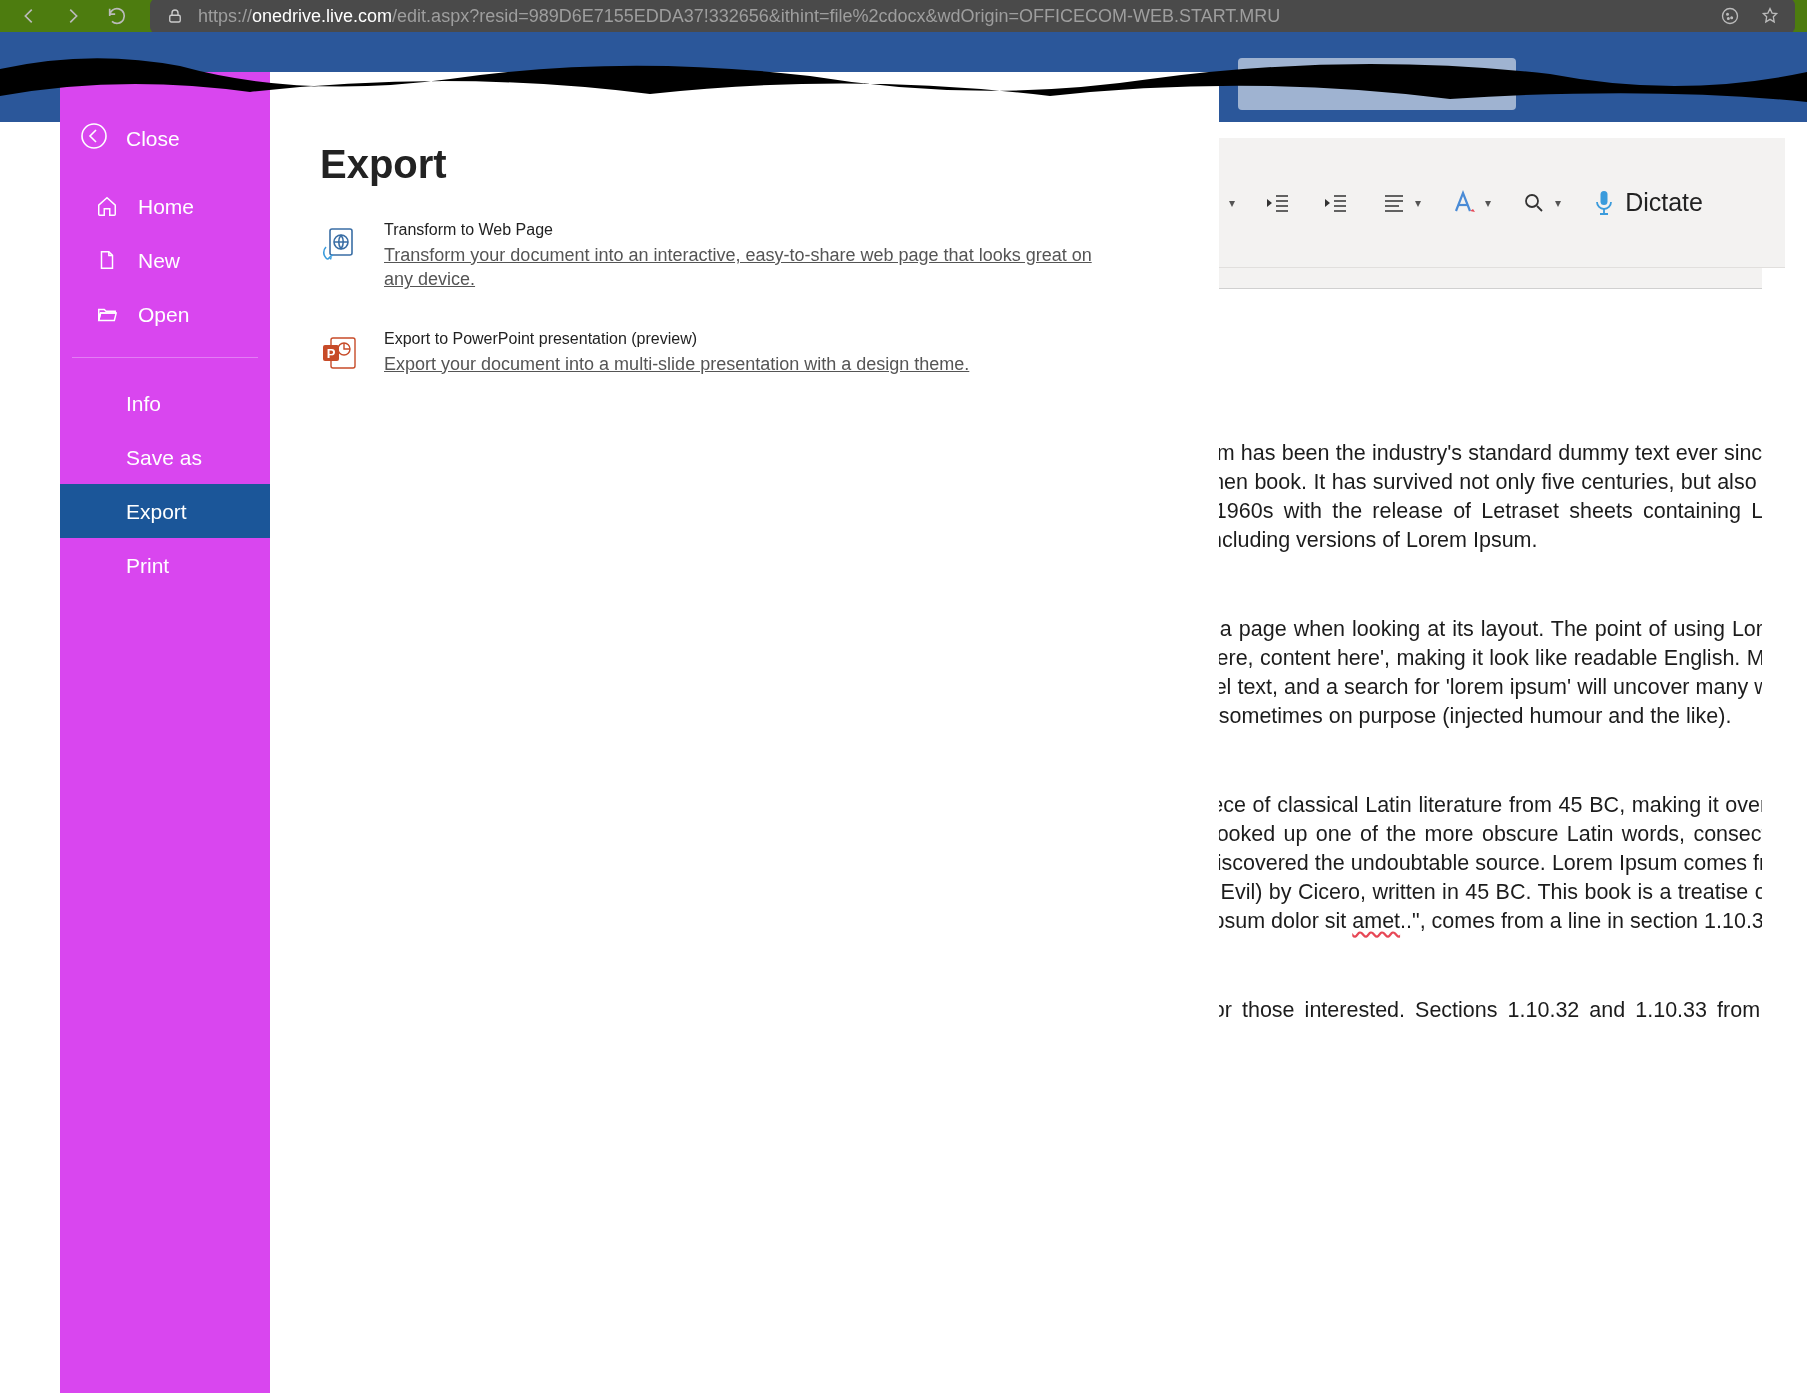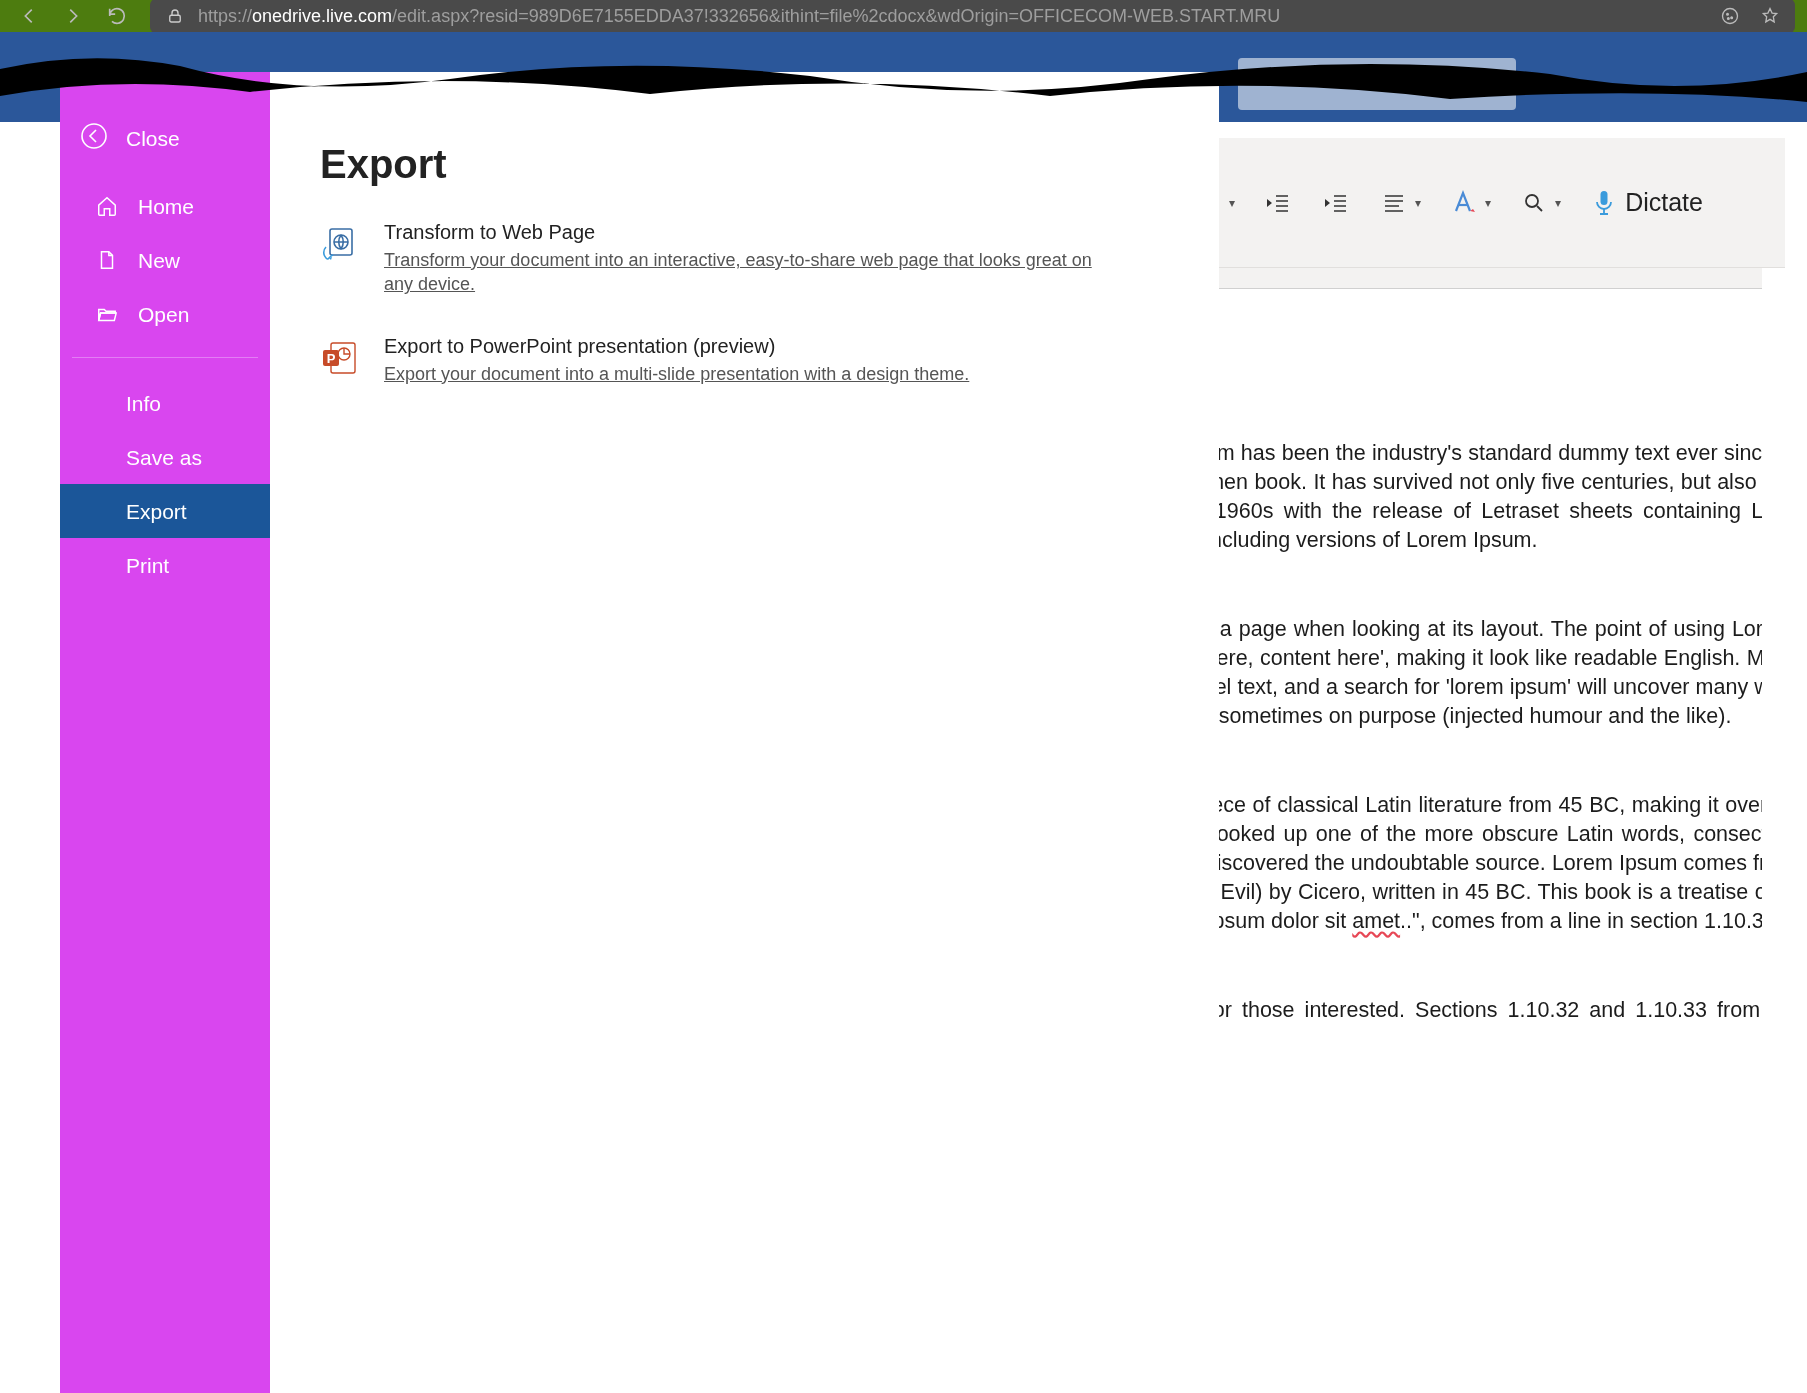--- a/index.html
+++ b/index.html
@@ -225,21 +225,21 @@
       max-width: 790px;
     }
     .eo-icon {
       width: 40px;
       height: 40px;
       flex-shrink: 0;
       margin-top: 4px;
     }
     .eo-text {}
     .eo-title {
-      font-size: 20px;
+      font-size: 16px;
       color: #222;
       margin-bottom: 4px;
     }
     .eo-desc {
       font-size: 18px;
       color: #555;
       line-height: 1.35;
       text-decoration: underline;
     }
   </style>

